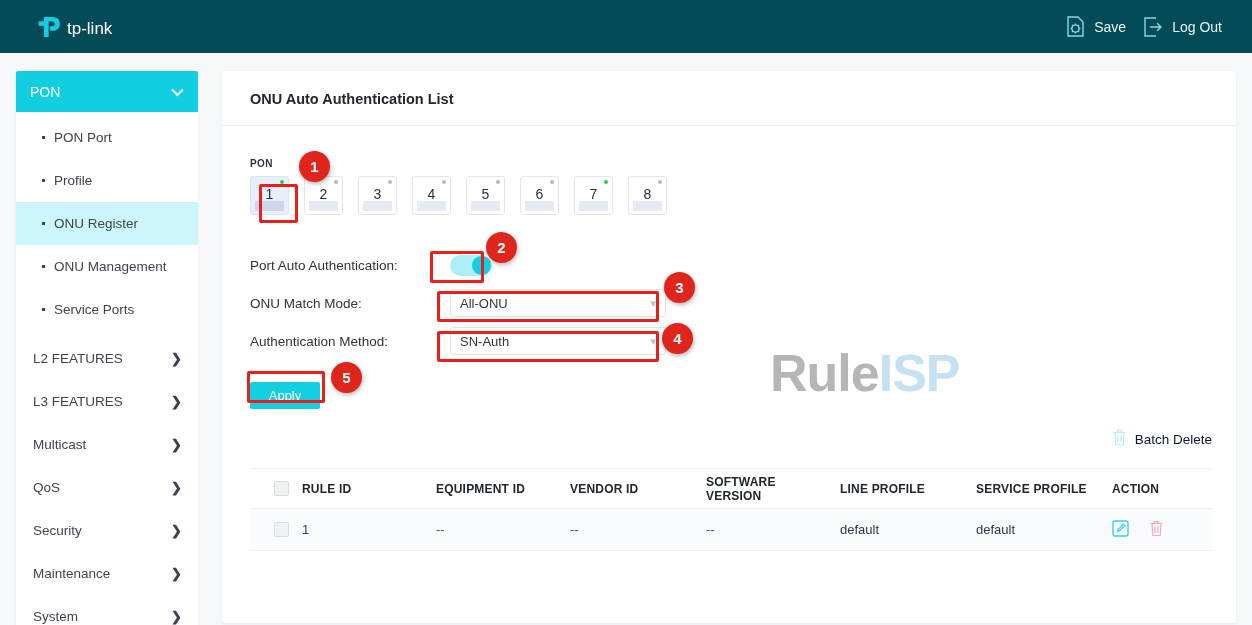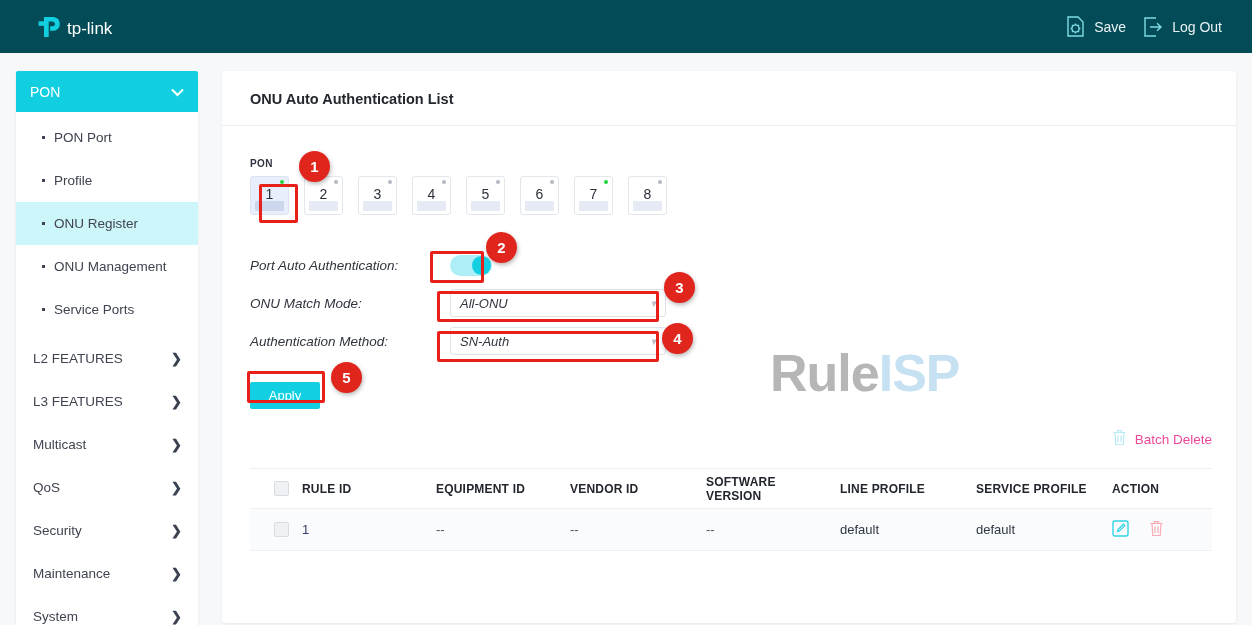--- a/index.html
+++ b/index.html
@@ -118,21 +118,21 @@
     position: absolute; width: 31px; height: 31px; border-radius: 50%;
     background: #e0251c; color: #ffffff;
     font-size: 15px; font-weight: bold;
     display: flex; align-items: center; justify-content: center;
     box-shadow: 1px 2px 4px rgba(0,0,0,.28);
     z-index: 31;
   }
 
   
   .form { position: relative; padding-left: 28px; margin-top: 31px; }
-  .frow { display: flex; align-items: center; height: 38px; font-style: italic; }
+  .frow { display: flex; align-items: center; height: 38px; }
   .flabel { width: 200px; font-size: 13.5px; color: #2f343d; }
   .toggle {
     width: 42px; height: 21px; border-radius: 11px;
     background: #aeeff7; position: relative; cursor: pointer;
   }
   .toggle .knob {
     position: absolute; top: 1px; right: 1px;
     width: 19px; height: 19px; border-radius: 50%;
     background: #12cfe2;
   }
@@ -160,21 +160,21 @@
   .watermark .w1 { color: #9a9a9a; opacity: .72; }
   .watermark .w2 { color: #bcdcf0; opacity: .85; }
 
   
   .tbar {
     position: absolute; right: 24px; top: 358px;
     display: flex; align-items: center; gap: 14px;
   }
   .batch-del {
     display: flex; align-items: center; gap: 8px;
-    color: #ec4899; font-size: 13.5px; cursor: pointer;
+    color: #0f172a; font-size: 13.5px; cursor: pointer;
   }
   .add-rule {
     display: flex; align-items: center; gap: 8px;
     border: 1px solid #eaecef; background: #fbfbfc;
     color: #c3c6cb; font-size: 13.5px;
     padding: 7px 17px; border-radius: 2px; cursor: pointer;
   }
   .circ-plus {
     width: 15px; height: 15px; border-radius: 50%;
     background: #d9dcdf; position: relative; flex: 0 0 auto;

